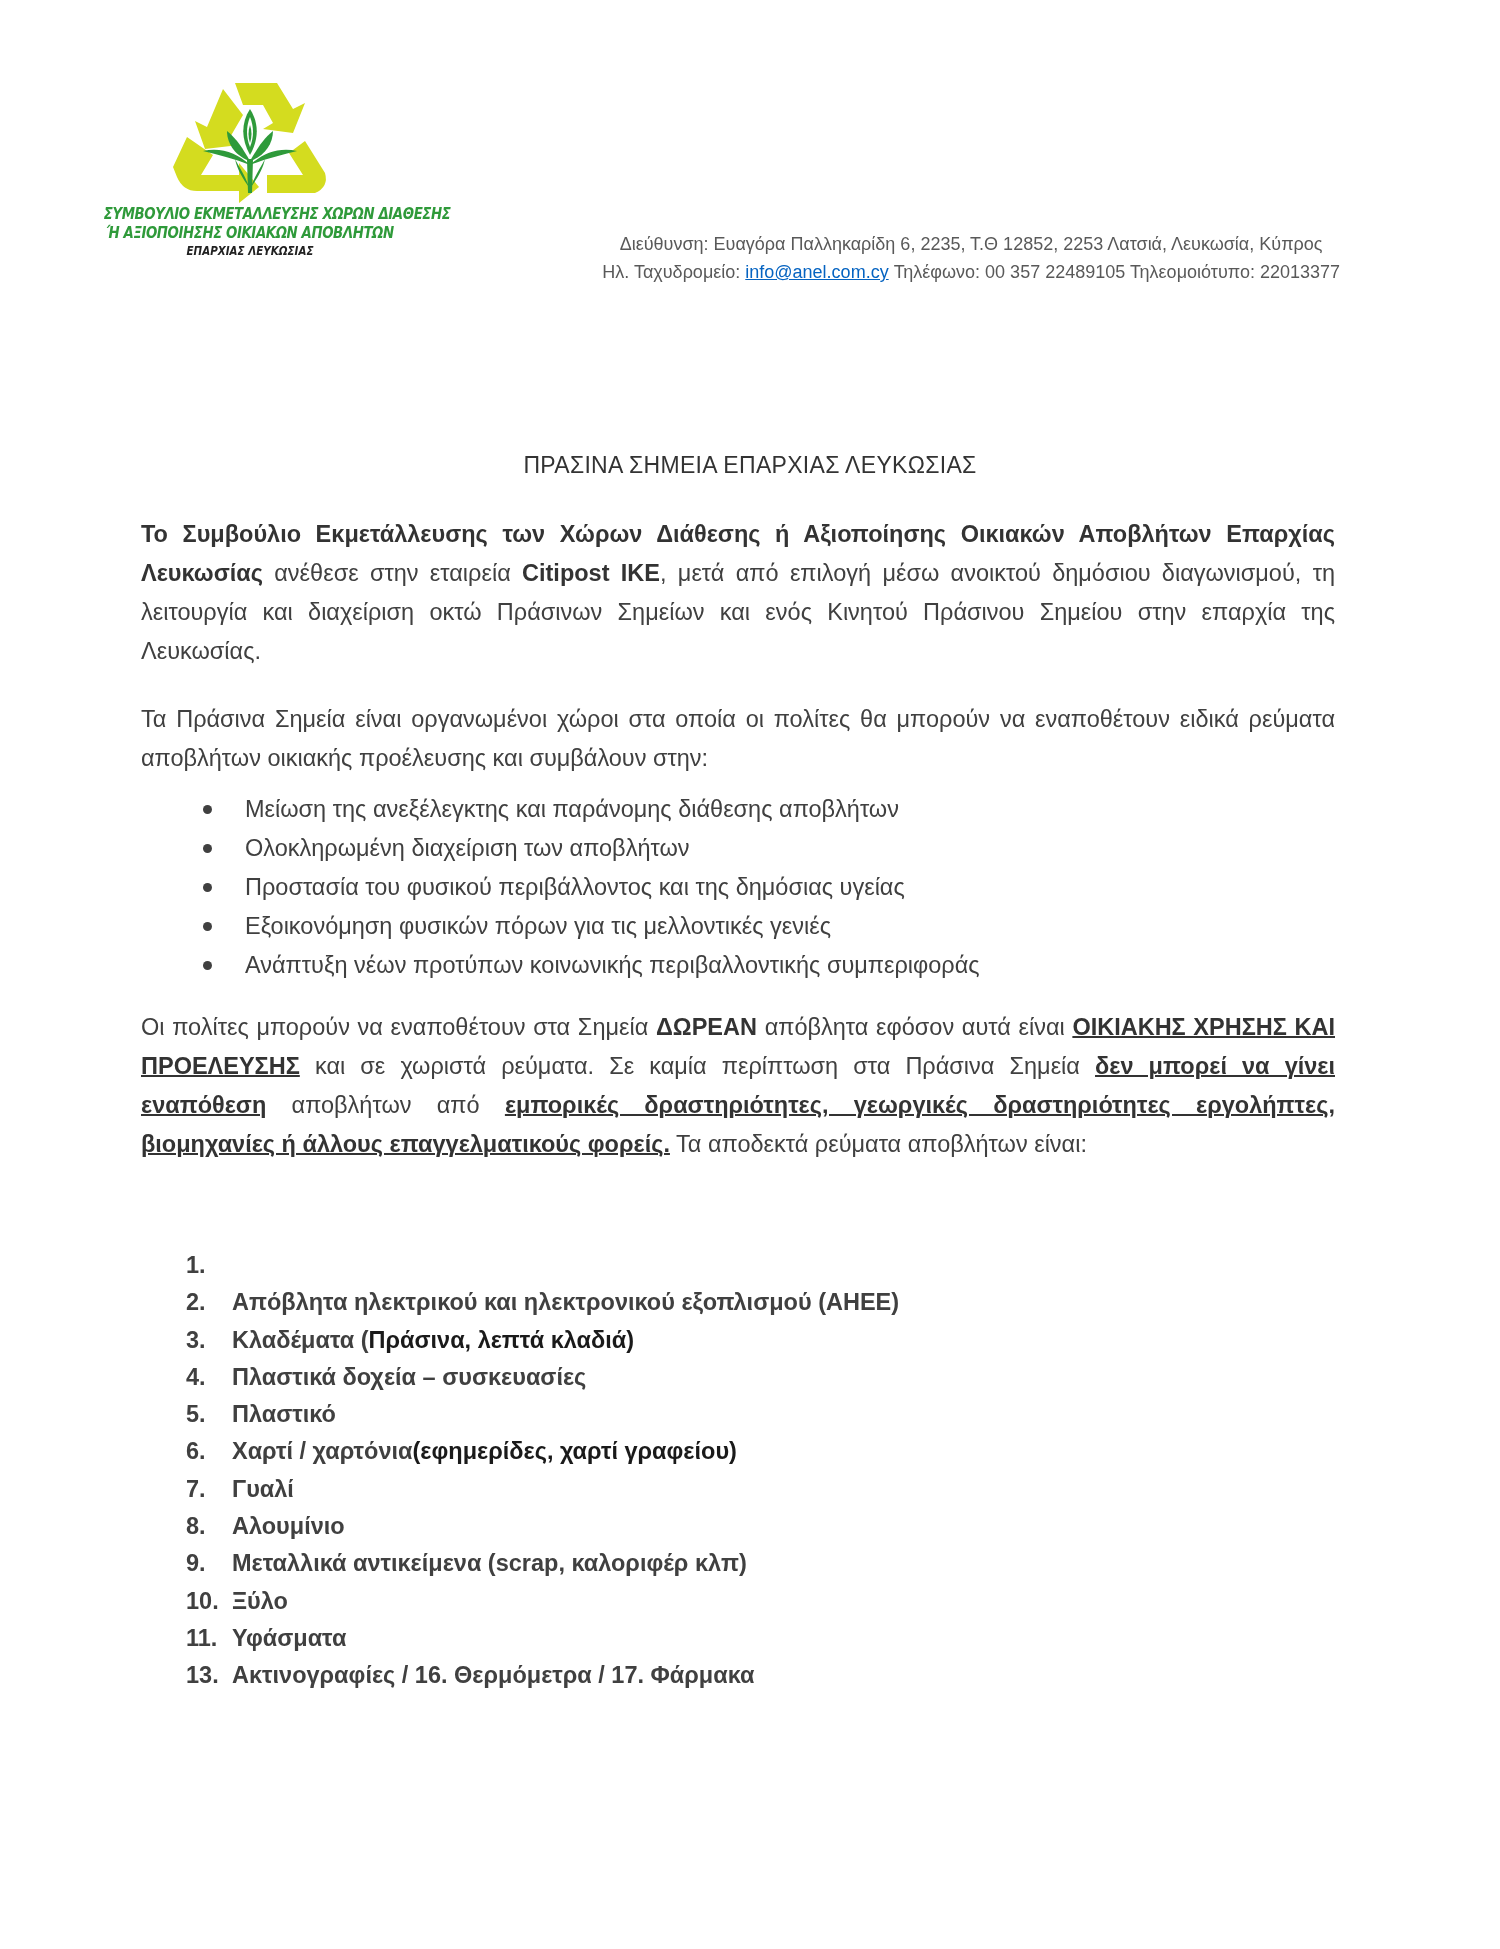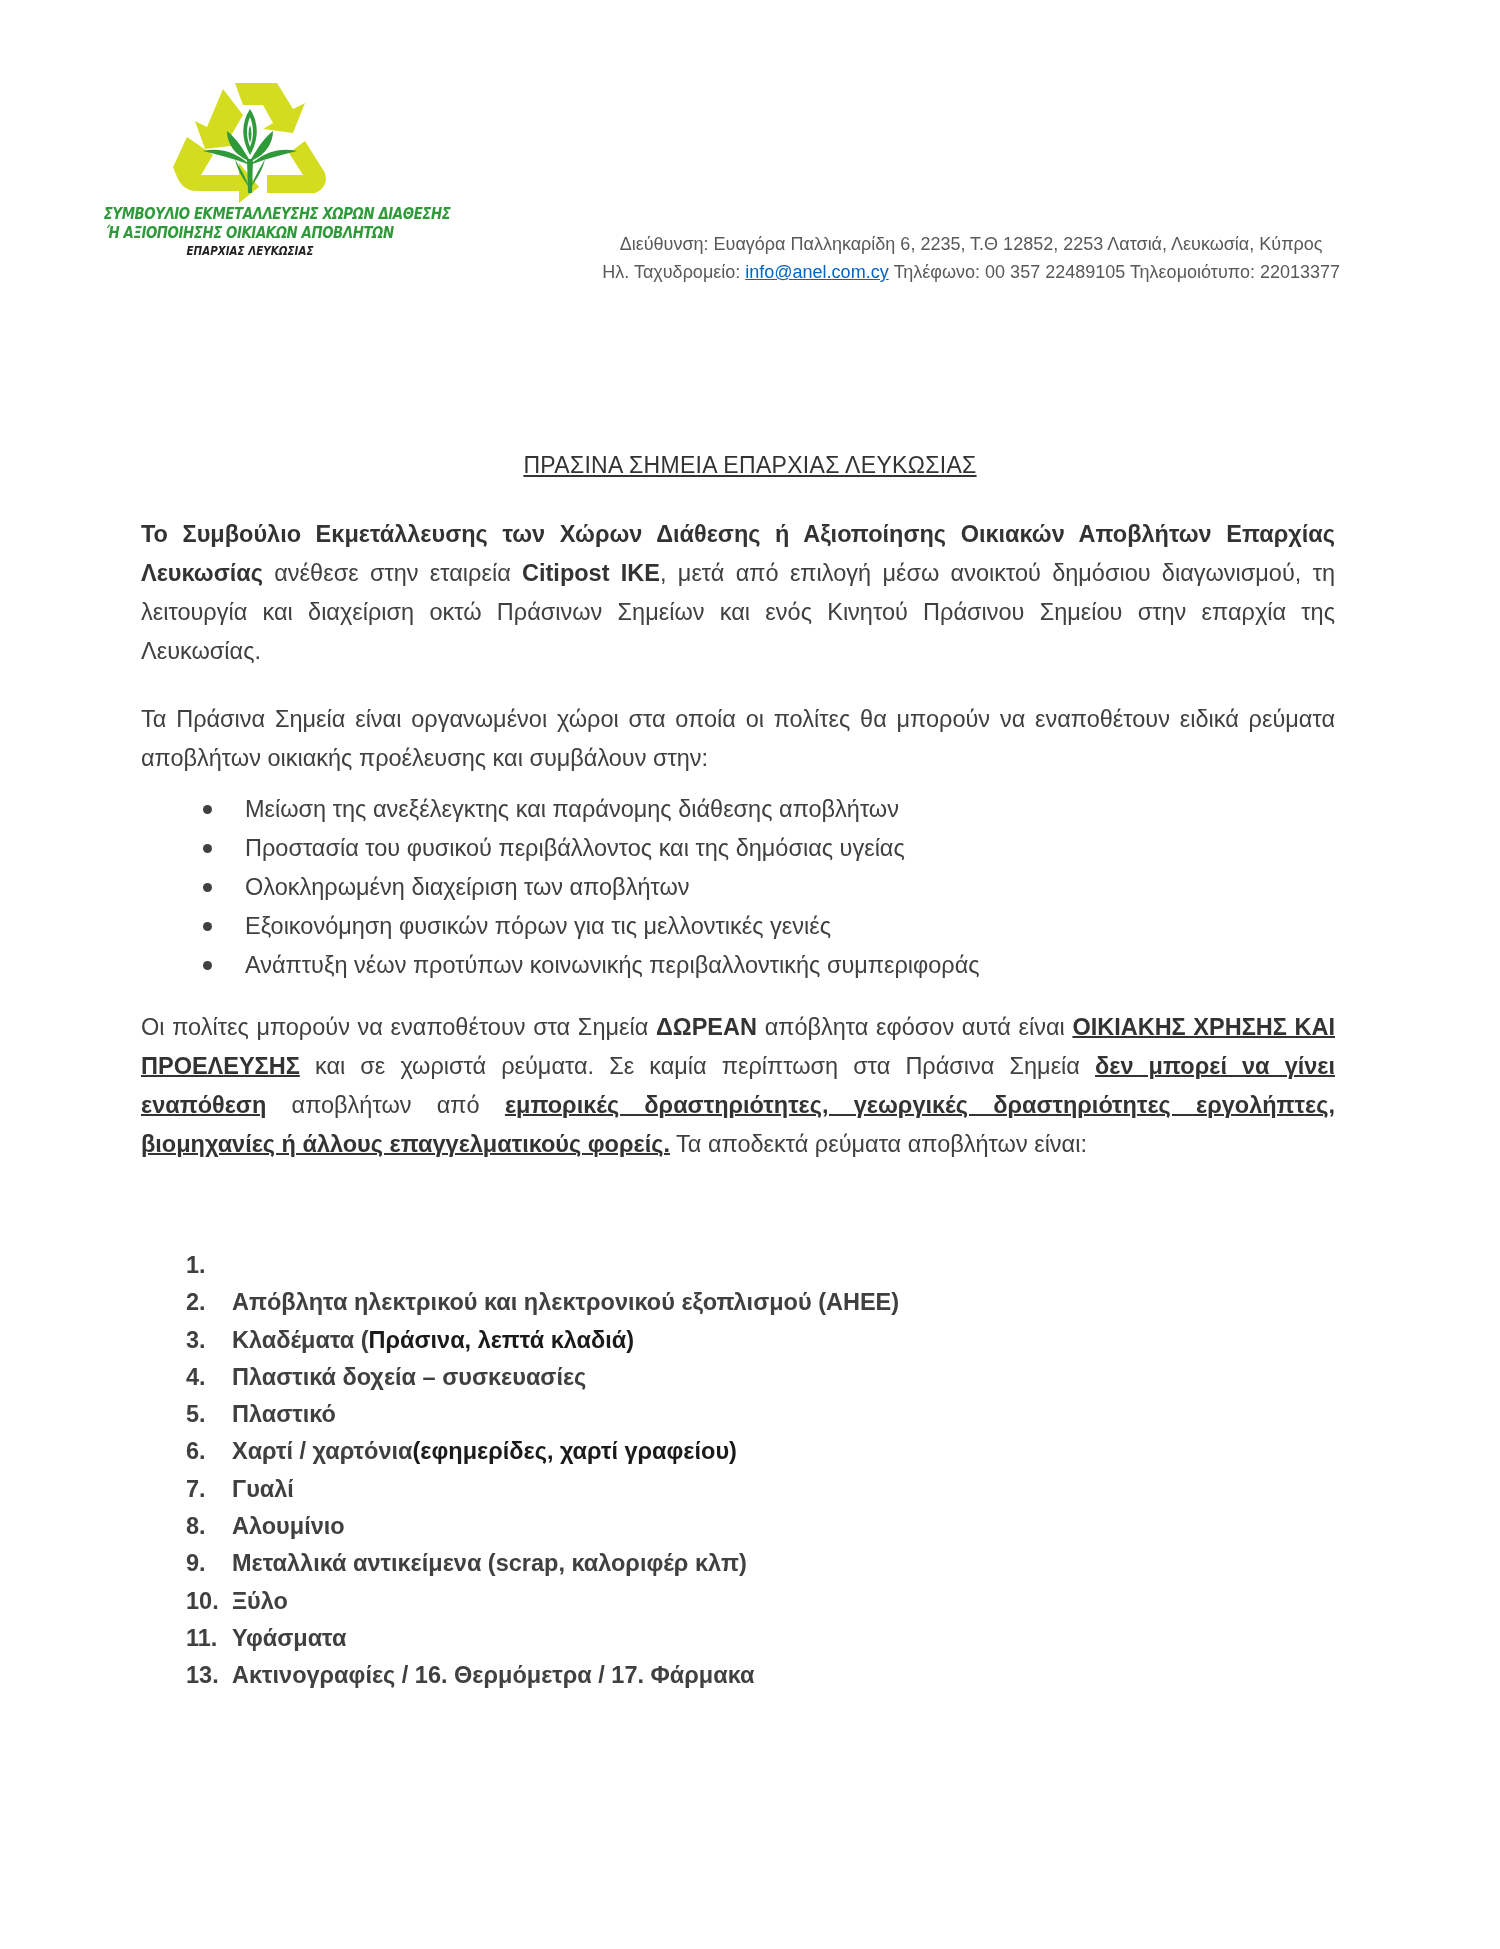--- a/index.html
+++ b/index.html
@@ -9,21 +9,21 @@
     .logo svg { display: block; margin: 0 auto; }
     .org-line { font-family: "DejaVu Sans", sans-serif; font-weight: bold; color: #2f9a3a;
                 font-size: 15.5px; line-height: 19px; letter-spacing: -0.5px; white-space: nowrap;
                 transform: scaleX(0.86); transform-origin: center; }
     .org-sub { font-family: "DejaVu Sans", sans-serif; font-weight: bold; color: #222;
                font-size: 12px; line-height: 16px; transform: scaleX(0.86); }
     .contact { position: absolute; right: 160px; top: 230px; text-align: center;
                font-size: 18px; line-height: 28px; color: #595959; }
     .contact a { color: #0563c1; text-decoration: underline; }
     .title { position: absolute; top: 452px; left: 0; width: 1500px; text-align: center;
-             font-size: 23px; color: #333; text-decoration: underline; letter-spacing: 0.3px; }
+             font-size: 23px; color: #333; letter-spacing: 0.3px; }
     .content { position: absolute; left: 141px; width: 1194px; font-size: 23.5px; line-height: 39px; color: #404040; }
     .justify { text-align: justify; text-align-last: left; }
     .p1 { top: 515px; }
     .p2 { top: 700px; }
     .p3 { top: 1008px; }
     b, .bold { font-weight: bold; color: #333; }
     .dark { color: #404040; }
     u { text-decoration-thickness: 2px; }
     ul.bullets { list-style: none; margin: 12px; padding: 0; }
     ul.bullets li { position: relative; padding-left: 92px; }
@@ -72,22 +72,22 @@
 </div>
 
 <div class="title">ΠΡΑΣΙΝΑ ΣΗΜΕΙΑ ΕΠΑΡΧΙΑΣ ΛΕΥΚΩΣΙΑΣ</div>
 
 <div class="content justify p1"><b>Το Συμβούλιο Εκμετάλλευσης των Χώρων Διάθεσης ή Αξιοποίησης Οικιακών Αποβλήτων Επαρχίας Λευκωσίας</b><span> ανέθεσε στην εταιρεία </span><b>Citipost ΙΚΕ</b><span>, μετά από επιλογή μέσω ανοικτού δημόσιου διαγωνισμού, τη λειτουργία και διαχείριση οκτώ Πράσινων Σημείων και ενός Κινητού Πράσινου Σημείου στην επαρχία της Λευκωσίας.</span></div>
 
 <div class="content p2">
   <div class="justify"><span>Τα Πράσινα Σημεία είναι οργανωμένοι χώροι </span><span class="dark">στα οποία</span><span> οι πολίτες θα μπορούν να εναποθέτουν ειδικά ρεύματα αποβλήτων οικιακής προέλευσης και συμβάλουν στην:</span></div>
   <ul class="bullets">
     <li>Μείωση της ανεξέλεγκτης και παράνομης διάθεσης αποβλήτων</li>
+    <li>Ολοκληρωμένη διαχείριση των αποβλήτων</li>
     <li>Προστασία του φυσικού περιβάλλοντος και της δημόσιας υγείας</li>
-    <li>Ολοκληρωμένη διαχείριση των αποβλήτων</li>
     <li>Εξοικονόμηση φυσικών πόρων για τις μελλοντικές γενιές</li>
     <li>Ανάπτυξη νέων προτύπων κοινωνικής περιβαλλοντικής συμπεριφοράς</li>
   </ul>
 </div>
 
 <div class="content justify p3"><span>Οι πολίτες μπορούν να εναποθέτουν στα Σημεία </span><b>ΔΩΡΕΑΝ</b><span> απόβλητα εφόσον αυτά είναι </span><b><u>ΟΙΚΙΑΚΗΣ ΧΡΗΣΗΣ ΚΑΙ ΠΡΟΕΛΕΥΣΗΣ</u></b><span> και σε χωριστά ρεύματα. Σε καμία περίπτωση στα Πράσινα Σημεία </span><b><u>δεν μπορεί να γίνει εναπόθεση</u></b><span> αποβλήτων από </span><b><u>εμπορικές δραστηριότητες, γεωργικές δραστηριότητες εργολήπτες, βιομηχανίες ή άλλους επαγγελματικούς φορείς.</u></b><span> Τα αποδεκτά ρεύματα αποβλήτων είναι:</span></div>
 
 <div class="list">
   <div class="row">
       <span class="num">1.</span>

